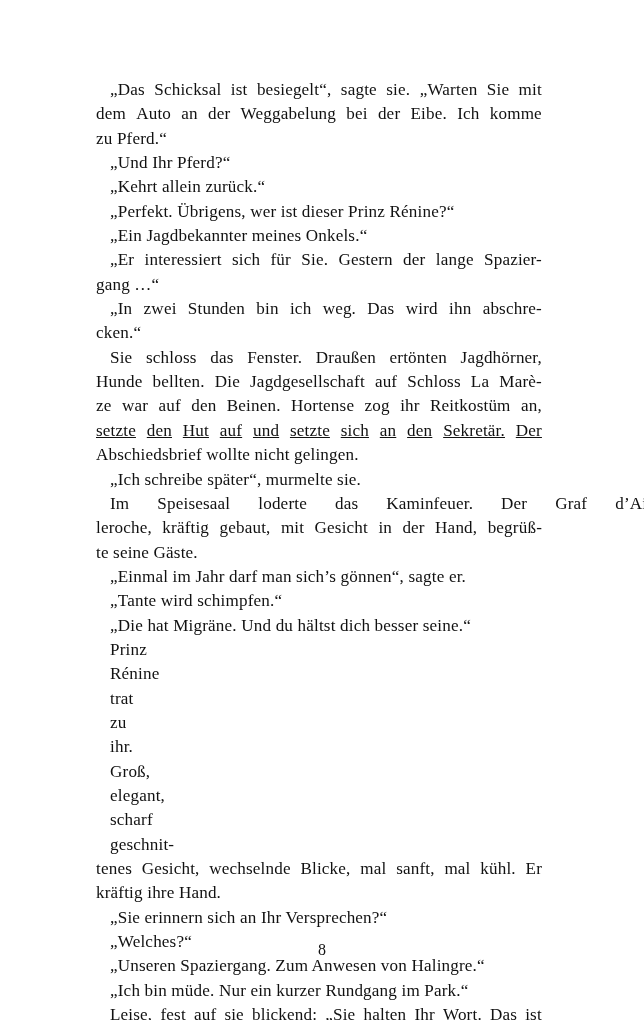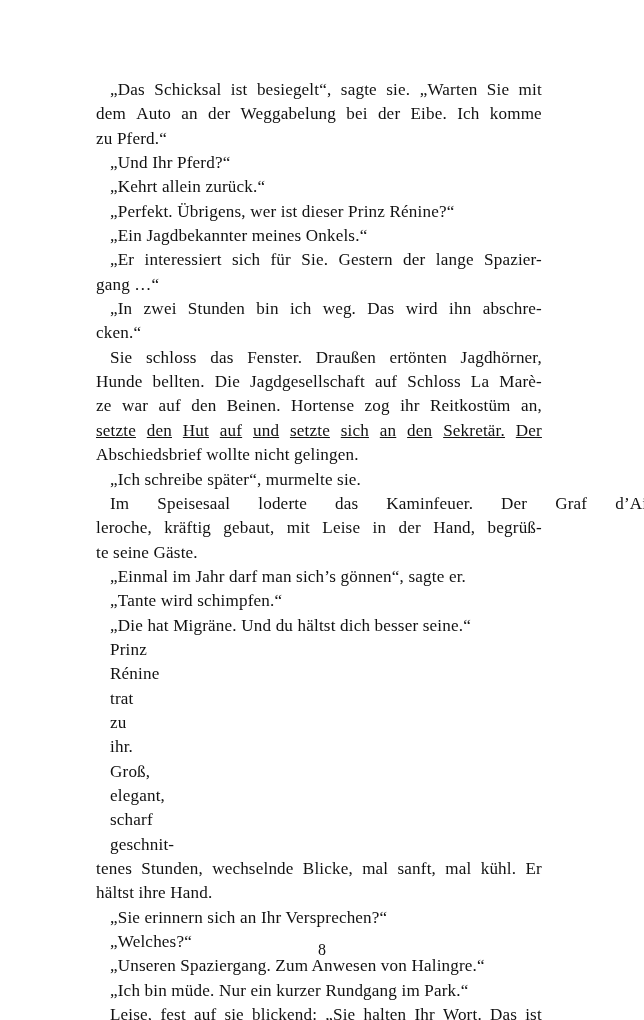--- a/index.html
+++ b/index.html
@@ -104,36 +104,36 @@
         <span class="line" style="text-indent: 0px;"><span class="justify-row"><span>Hunde</span><span>bellten.</span><span>Die</span><span>Jagdgesellschaft</span><span>auf</span><span>Schloss</span><span>La</span><span>Marè-</span></span></span>
         <span class="line" style="text-indent: 0px;"><span class="justify-row"><span>ze</span><span>war</span><span>auf</span><span>den</span><span>Beinen.</span><span>Hortense</span><span>zog</span><span>ihr</span><span>Reitkostüm</span><span>an,</span></span></span>
         <span class="line" style="text-indent: 0px; text-decoration: underline;"><span class="justify-row"><span>setzte</span><span>den</span><span>Hut</span><span>auf</span><span>und</span><span>setzte</span><span>sich</span><span>an</span><span>den</span><span>Sekretär.</span><span>Der</span></span></span>
         <span class="line last">Abschiedsbrief wollte nicht gelingen.</span>
       </p>
       <p class="para">
         <span class="line last indent">„Ich schreibe später“, murmelte sie.</span>
       </p>
       <p class="para">
         <span class="line indent" style="text-indent: 0px;"><span class="justify-row" style="padding-left: 14px; gap: 28px;"><span>Im</span><span>Speisesaal</span><span>loderte</span><span>das</span><span>Kaminfeuer.</span><span>Der</span><span>Graf</span><span>d’Aig-</span></span></span>
-        <span class="line" style="text-indent: 0px;"><span class="justify-row"><span>leroche,</span><span>kräftig</span><span>gebaut,</span><span>mit</span><span>Leise</span><span>in</span><span>der</span><span>Hand,</span><span>begrüß-</span></span></span>
+        <span class="line" style="text-indent: 0px;"><span class="justify-row"><span>leroche,</span><span>kräftig</span><span>gebaut,</span><span>mit</span><span>Gesicht</span><span>in</span><span>der</span><span>Hand,</span><span>begrüß-</span></span></span>
         <span class="line last">te seine Gäste.</span>
       </p>
       <p class="para">
         <span class="line last indent">„Einmal im Jahr darf man sich’s gönnen“, sagte er.</span>
       </p>
       <p class="para">
         <span class="line last indent">„Tante wird schimpfen.“</span>
       </p>
       <p class="para">
         <span class="line last indent">„Die hat Migräne. Und du hältst dich besser seine.“</span>
       </p>
       <p class="para">
         <span class="line indent" style="text-indent: 0px;"><span class="justify-row" style="padding-left: 14px; flex-direction: column;"><span>Prinz</span><span>Rénine</span><span>trat</span><span>zu</span><span>ihr.</span><span>Groß,</span><span>elegant,</span><span>scharf</span><span>geschnit-</span></span></span>
-        <span class="line" style="text-indent: 0px;"><span class="justify-row"><span>tenes</span><span>Stunden,</span><span>wechselnde</span><span>Blicke,</span><span>mal</span><span>sanft,</span><span>mal</span><span>kühl.</span><span>Er</span></span></span>
-        <span class="line last">hältst ihre Hand.</span>
+        <span class="line" style="text-indent: 0px;"><span class="justify-row"><span>tenes</span><span>Gesicht,</span><span>wechselnde</span><span>Blicke,</span><span>mal</span><span>sanft,</span><span>mal</span><span>kühl.</span><span>Er</span></span></span>
+        <span class="line last">kräftig ihre Hand.</span>
       </p>
       <p class="para">
         <span class="line last indent">„Sie erinnern sich an Ihr Versprechen?“</span>
       </p>
       <p class="para">
         <span class="line last indent">„Welches?“</span>
       </p>
       <p class="para">
         <span class="line last indent">„Unseren Spaziergang. Zum Anwesen von Halingre.“</span>
       </p>

